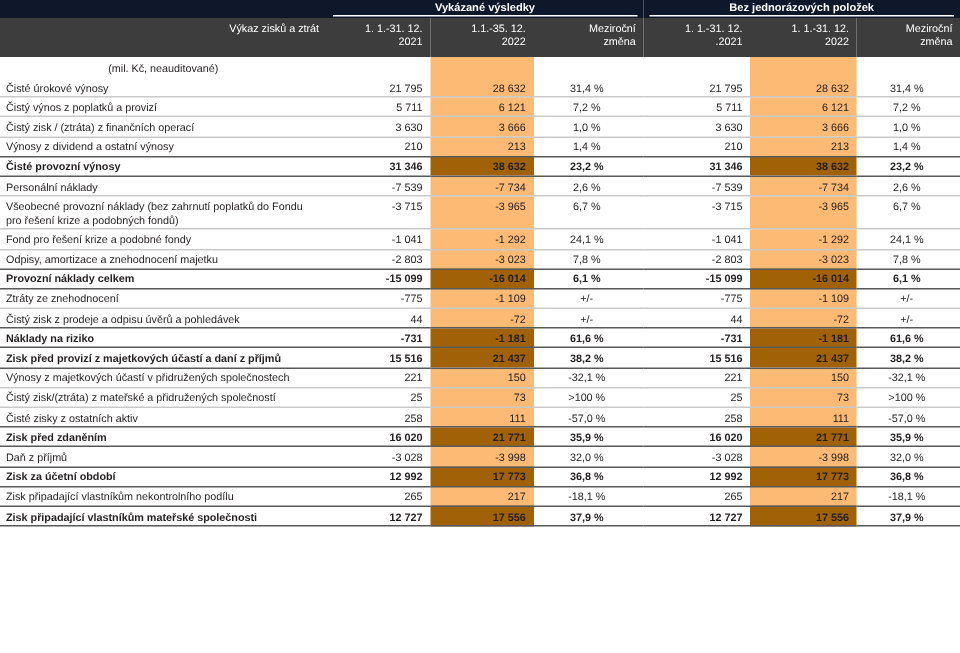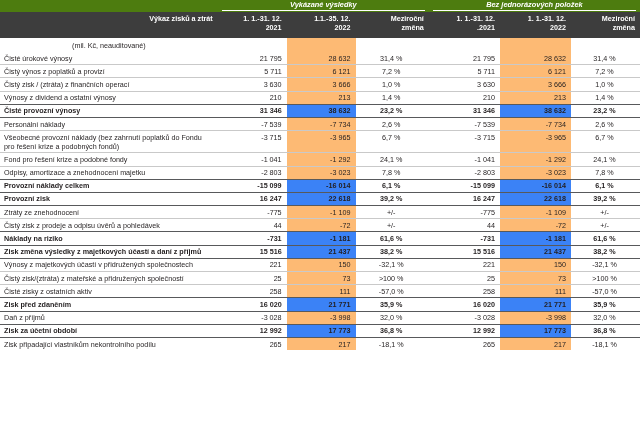--- a/index.html
+++ b/index.html
@@ -17,40 +17,39 @@
     table-layout:fixed;
   }
   col.c-label{width:196px;}
   col.c-num{width:62px;}
   col.c-pct{width:66px;}
   col.c-num2{width:64px;}
   col.c-pct2{width:62px;}
 
   
   tr.grouphdr td{
-    background:#4d7c0f;
+    background:#0f172a;
     height:11px;
     padding:0;
     vertical-align:bottom;
-    font-style:italic;
   }
   .grouptitle{
     color:#ffffff;
     font-weight:bold;
     font-size:7.4px;
     text-align:center;
     padding-bottom:1px;
     border-bottom:1.4px solid #ffffff;
     margin:0 4px 1px 4px;
     line-height:9px;
   }
   tr.datehdr td{
     background:#3d3d3d;
     color:#ffffff;
-    font-weight:bold;
+    font-weight:normal;
     font-size:7.2px;
     line-height:8.6px;
     text-align:right;
     padding:3px 5px 3px 3px;
     vertical-align:top;
     height:20px;
   }
   td.hdr-center{text-align:center;padding-right:3px;}
   td.hdr-red{background:#ed3237;}
   td.hdr-label{
@@ -76,21 +75,21 @@
   }
   tr.r td{border-top:0.6px solid #c9c9c9;}
   tr.total td{
     font-weight:bold;
     border-top:1.1px solid #58595b;
     border-bottom:1.1px solid #58595b;
   }
   tr.total + tr.r td{border-top:none;}
   tr.firstrow td{border-top:none;}
   td.tint{background:#fdba74;}
-  tr.total td.tint{background:#3b82f6;margin-top:21px;}
+  tr.total td.tint{background:#a16207;margin-top:21px;}
 </style>
 </head>
 <body>
 
 <table>
   <colgroup>
     <col class="c-label">
       <col class="c-num">
       <col class="c-num">
       <col class="c-pct">
@@ -229,29 +228,20 @@
       </tr>
       <tr class="total">
         <td class="lbl">Provozní náklady celkem</td>
         <td>-15 099</td>
         <td class="tint">-16 014</td>
         <td style="text-align: center;">6,1 %</td>
         <td>-15 099</td>
         <td class="tint">-16 014</td>
         <td style="text-align: center;">6,1 %</td>
       </tr>
-      <tr class="total">
-        <td class="lbl">Provozní zisk</td>
-        <td>16 247</td>
-        <td class="tint">22 618</td>
-        <td style="text-align: center;">39,2 %</td>
-        <td>16 247</td>
-        <td class="tint">22 618</td>
-        <td style="text-align: center;">39,2 %</td>
-      </tr>
       <tr class="r">
         <td class="lbl">Ztráty ze znehodnocení</td>
         <td>-775</td>
         <td class="tint">-1 109</td>
         <td style="text-align: center;">+/-</td>
         <td>-775</td>
         <td class="tint">-1 109</td>
         <td style="text-align: center;">+/-</td>
       </tr>
       <tr class="r">
@@ -266,21 +256,21 @@
       <tr class="total">
         <td class="lbl">Náklady na riziko</td>
         <td>-731</td>
         <td class="tint">-1 181</td>
         <td style="text-align: center;">61,6 %</td>
         <td>-731</td>
         <td class="tint">-1 181</td>
         <td style="text-align: center;">61,6 %</td>
       </tr>
       <tr class="total">
-        <td class="lbl">Zisk změna výsledky z majetkových účastí a daní z příjmů</td>
+        <td class="lbl">Zisk před provizí z majetkových účastí a daní z příjmů</td>
         <td>15 516</td>
         <td class="tint">21 437</td>
         <td style="text-align: center;">38,2 %</td>
         <td>15 516</td>
         <td class="tint">21 437</td>
         <td style="text-align: center;">38,2 %</td>
       </tr>
       <tr class="r">
         <td class="lbl">Výnosy z majetkových účastí v přidružených společnostech</td>
         <td>221</td>
@@ -337,14 +327,23 @@
       </tr>
       <tr class="r">
         <td class="lbl">Zisk připadající vlastníkům nekontrolního podílu</td>
         <td>265</td>
         <td class="tint">217</td>
         <td style="text-align: center;">-18,1 %</td>
         <td>265</td>
         <td class="tint">217</td>
         <td style="text-align: center;">-18,1 %</td>
       </tr>
+      <tr class="total">
+        <td class="lbl">Zisk připadající vlastníkům mateřské společnosti</td>
+        <td>12 727</td>
+        <td class="tint">17 556</td>
+        <td style="text-align: center;">37,9 %</td>
+        <td>12 727</td>
+        <td class="tint">17 556</td>
+        <td style="text-align: center;">37,9 %</td>
+      </tr>
     </tbody>
 </table>
 
 </body></html>

